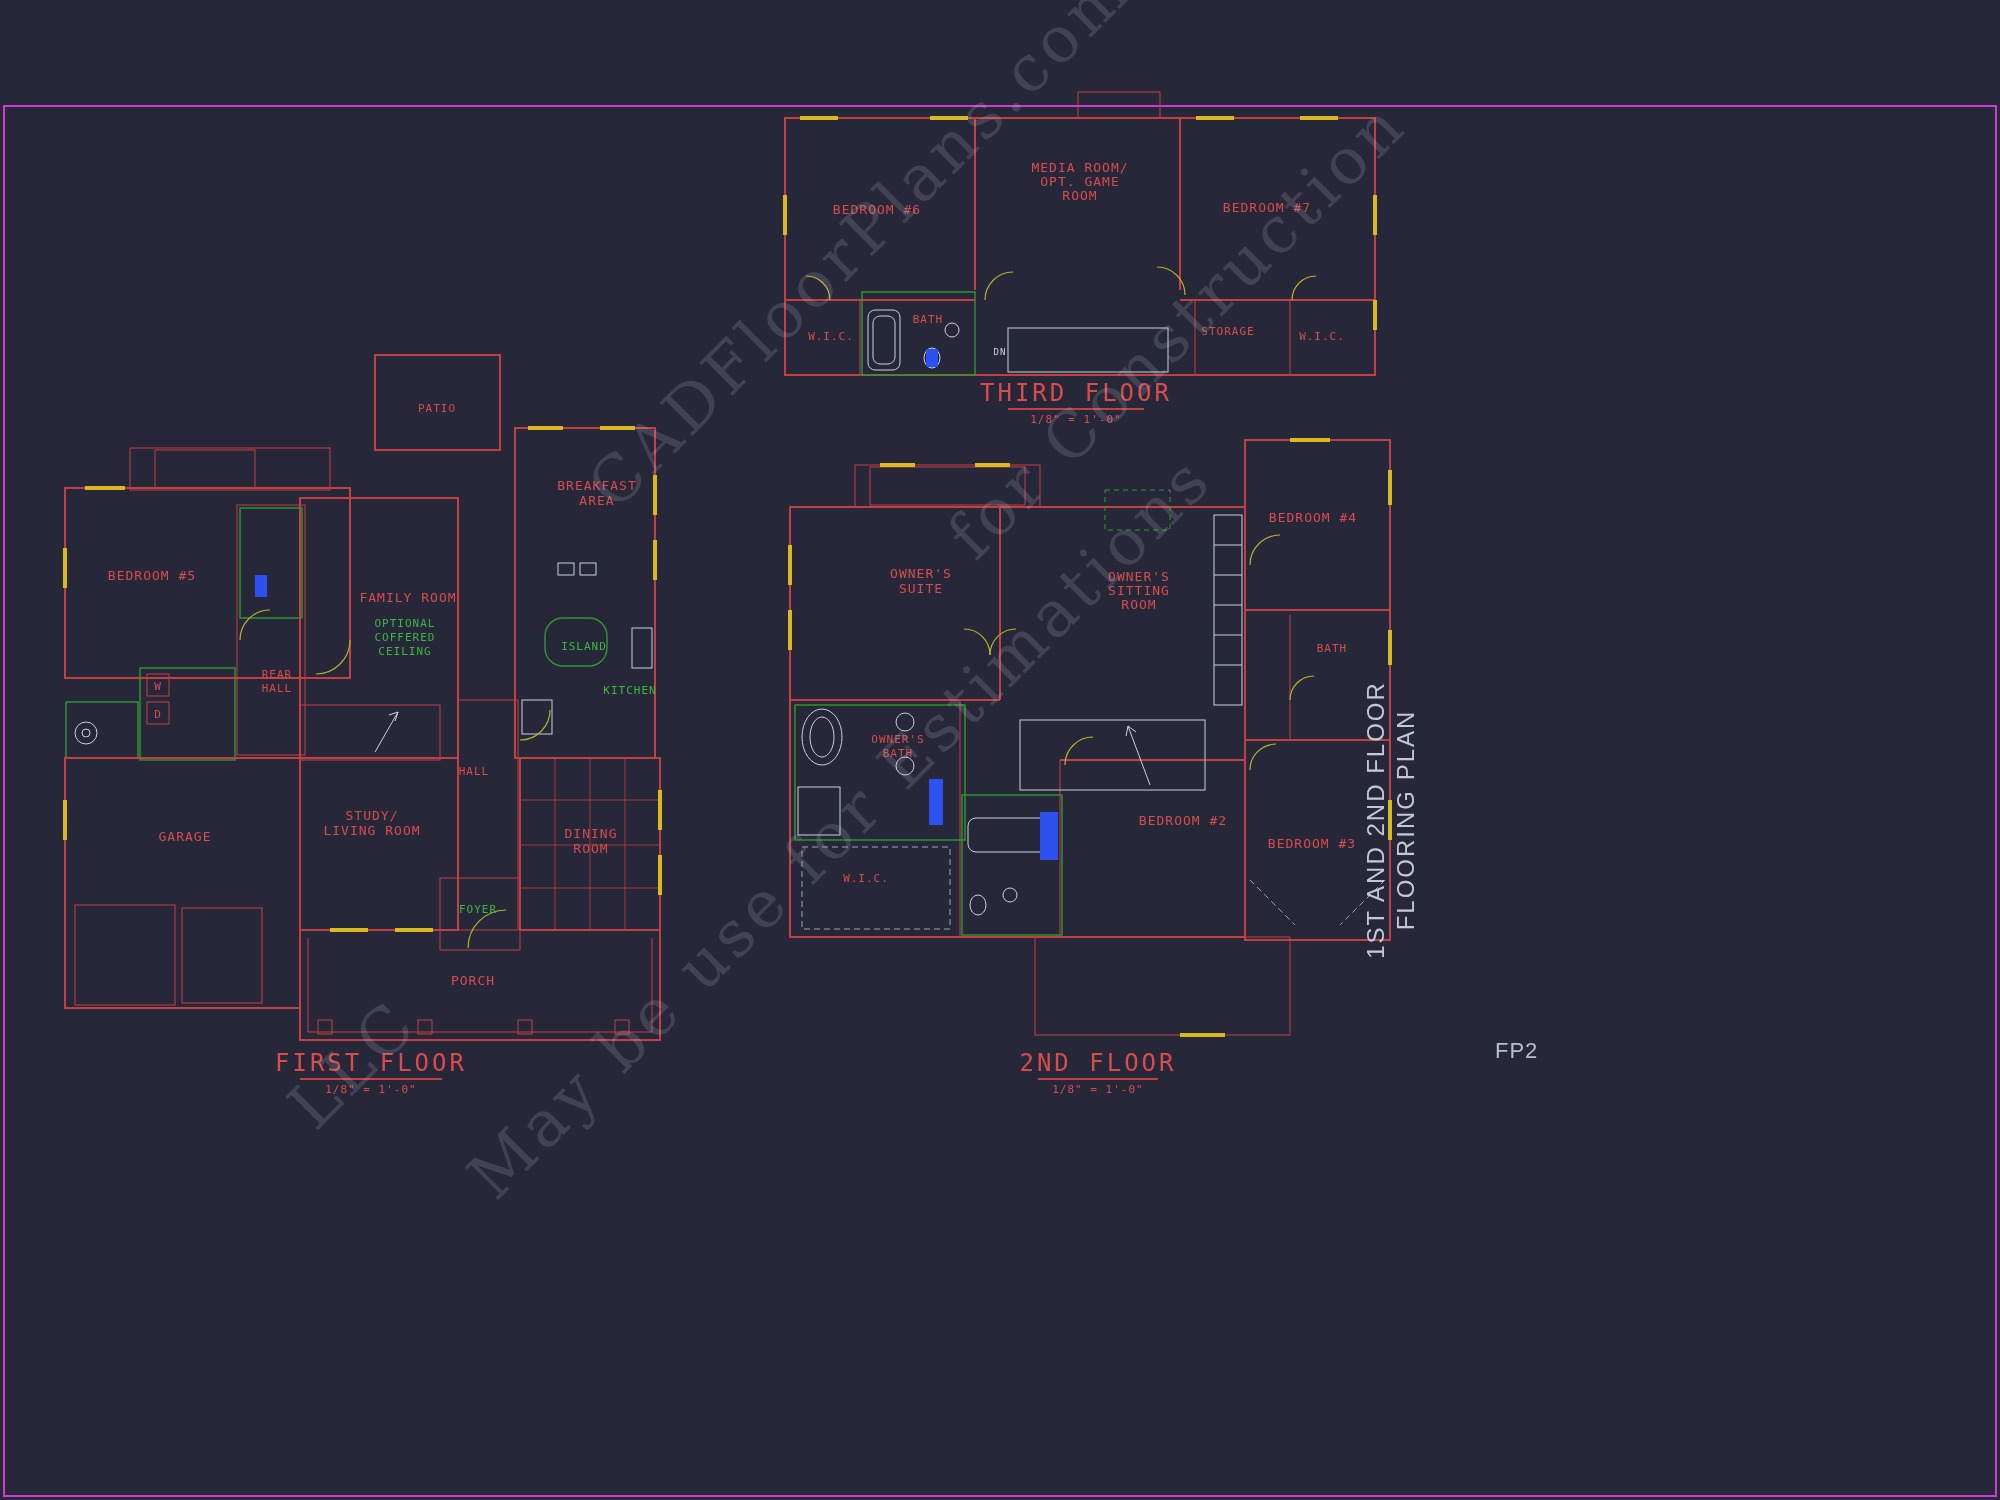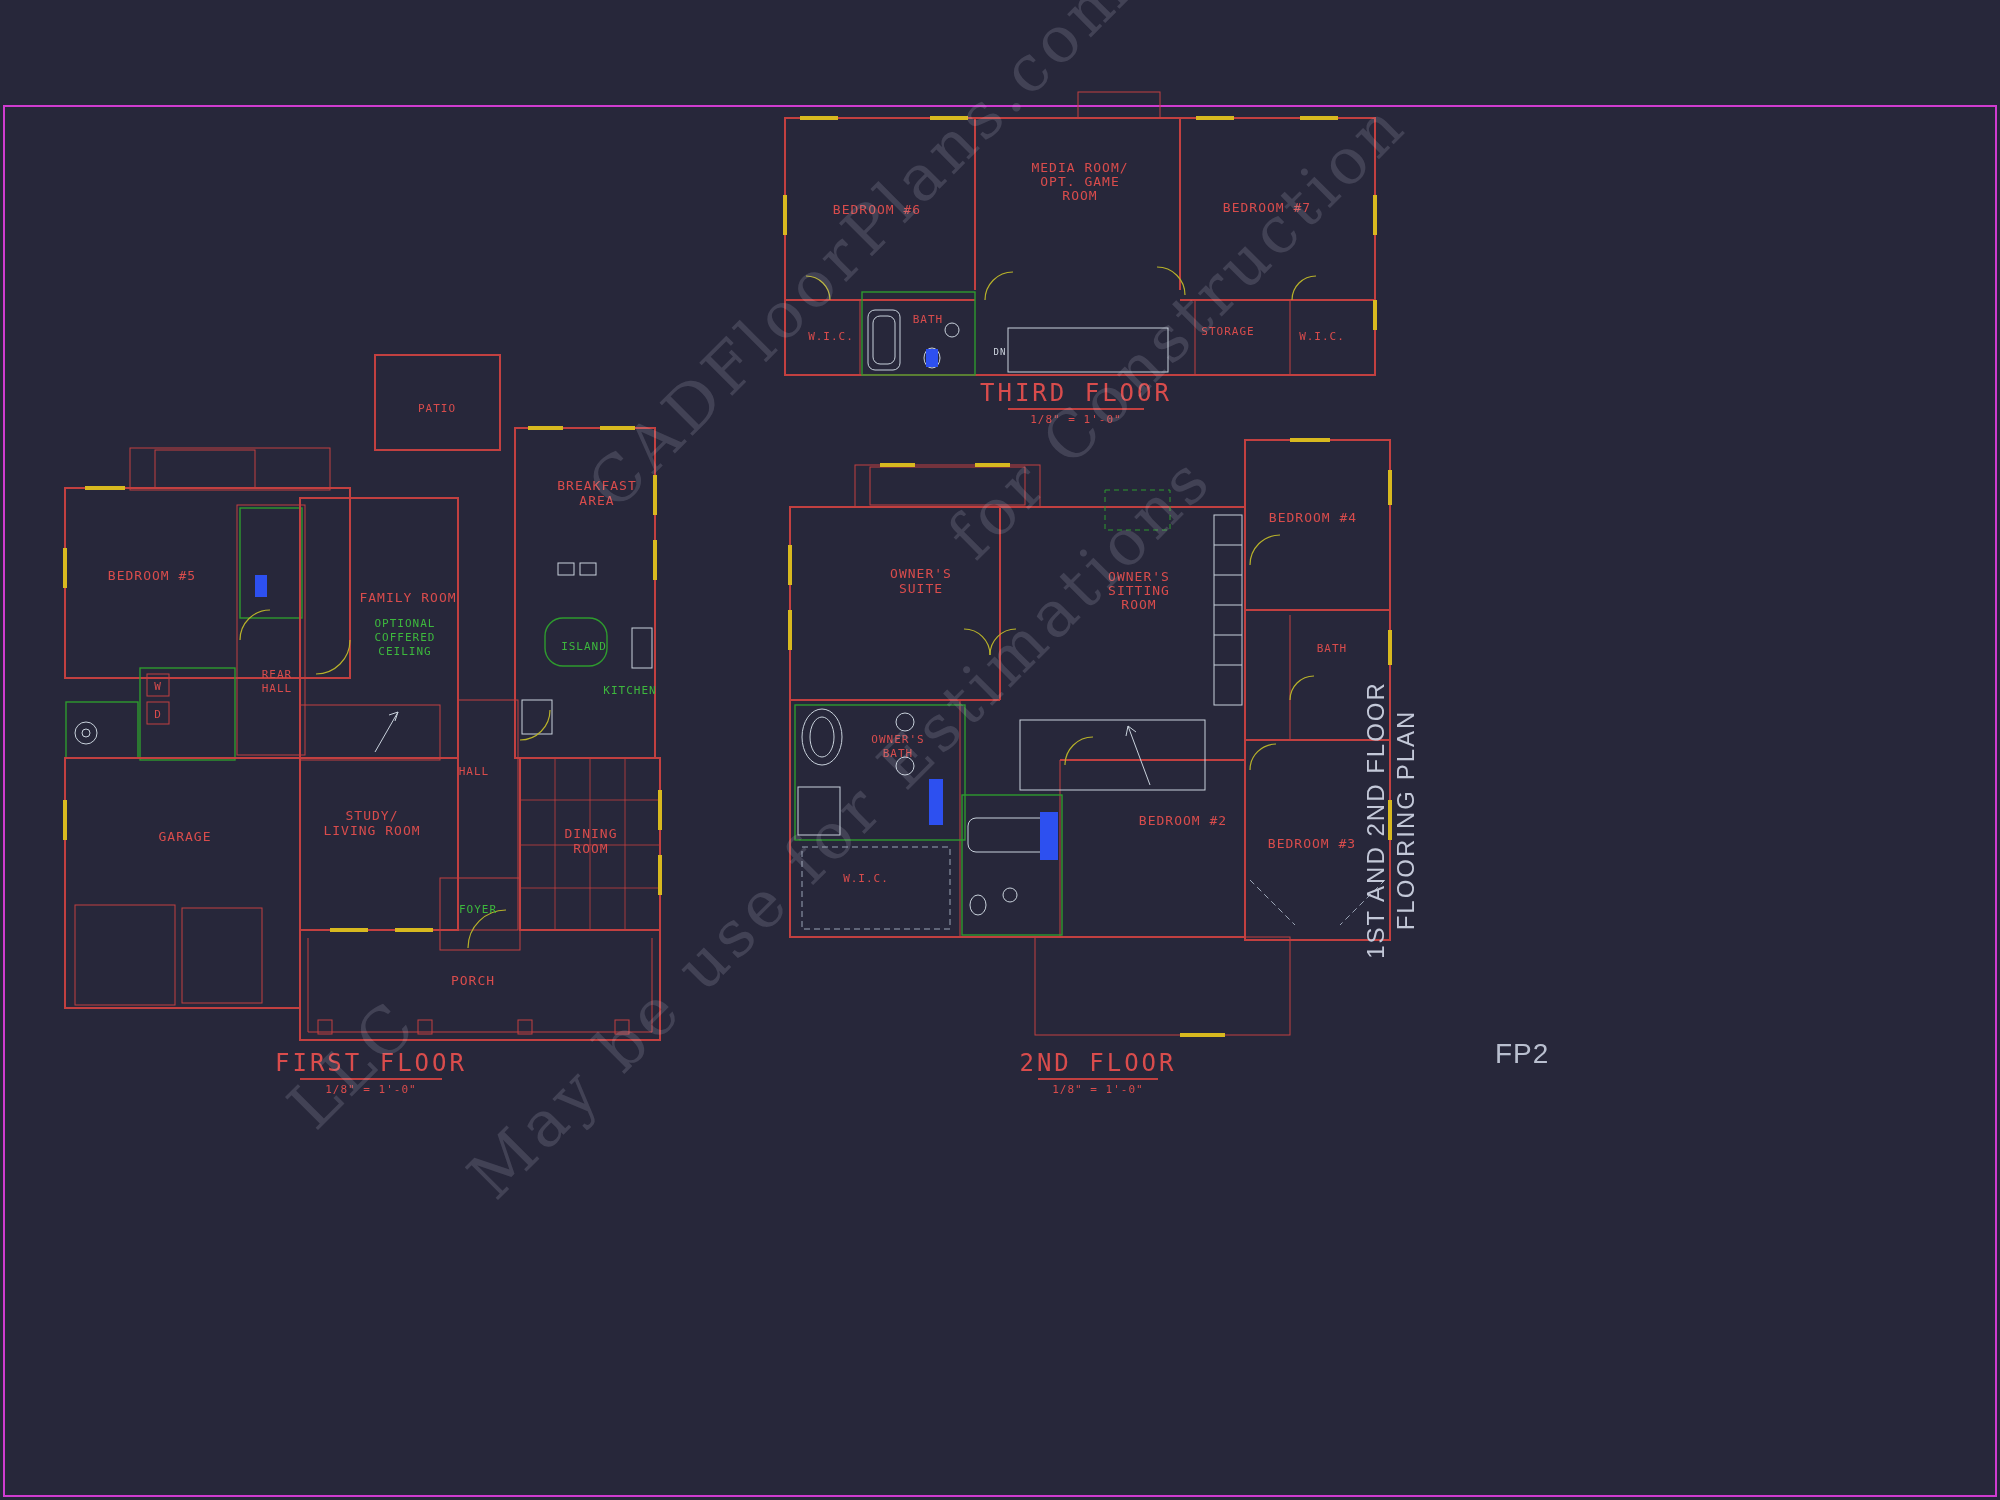--- a/index.html
+++ b/index.html
@@ -27,21 +27,21 @@
   .scl{fill:#d94c4c;font-size:11px;}
   
   .wm{position:absolute;color:rgba(210,214,228,0.16);font-family:"DejaVu Serif",serif;
       font-size:64px;letter-spacing:5px;white-space:nowrap;transform:rotate(-45deg);
       transform-origin:left center;pointer-events:none;}
   .side-title{position:absolute;right:470px;top:790px;color:#c3c8d8;
       font-family:"Liberation Sans",sans-serif;font-size:24px;letter-spacing:2px;
       transform:rotate(-90deg);transform-origin:center center;text-align:center;line-height:1.25;
       white-space:nowrap;}
   .sheet-code{position:absolute;left:1495px;top:1038px;color:#b9bfcf;
-      font-family:"Liberation Sans",sans-serif;font-size:28px;letter-spacing:1px;}
+      font-family:"Liberation Sans",sans-serif;font-size:22px;letter-spacing:1px;}
 </style>
 </head>
 <body>
 
 <div class="screen">
 
   
   <div class="wm" style="left:600px;top:460px;">CADFloorPlans.com</div>
   <div class="wm" style="left:960px;top:510px;">for Construction</div>
   <div class="wm" style="left:480px;top:1150px;">May be use for Estimations</div>

